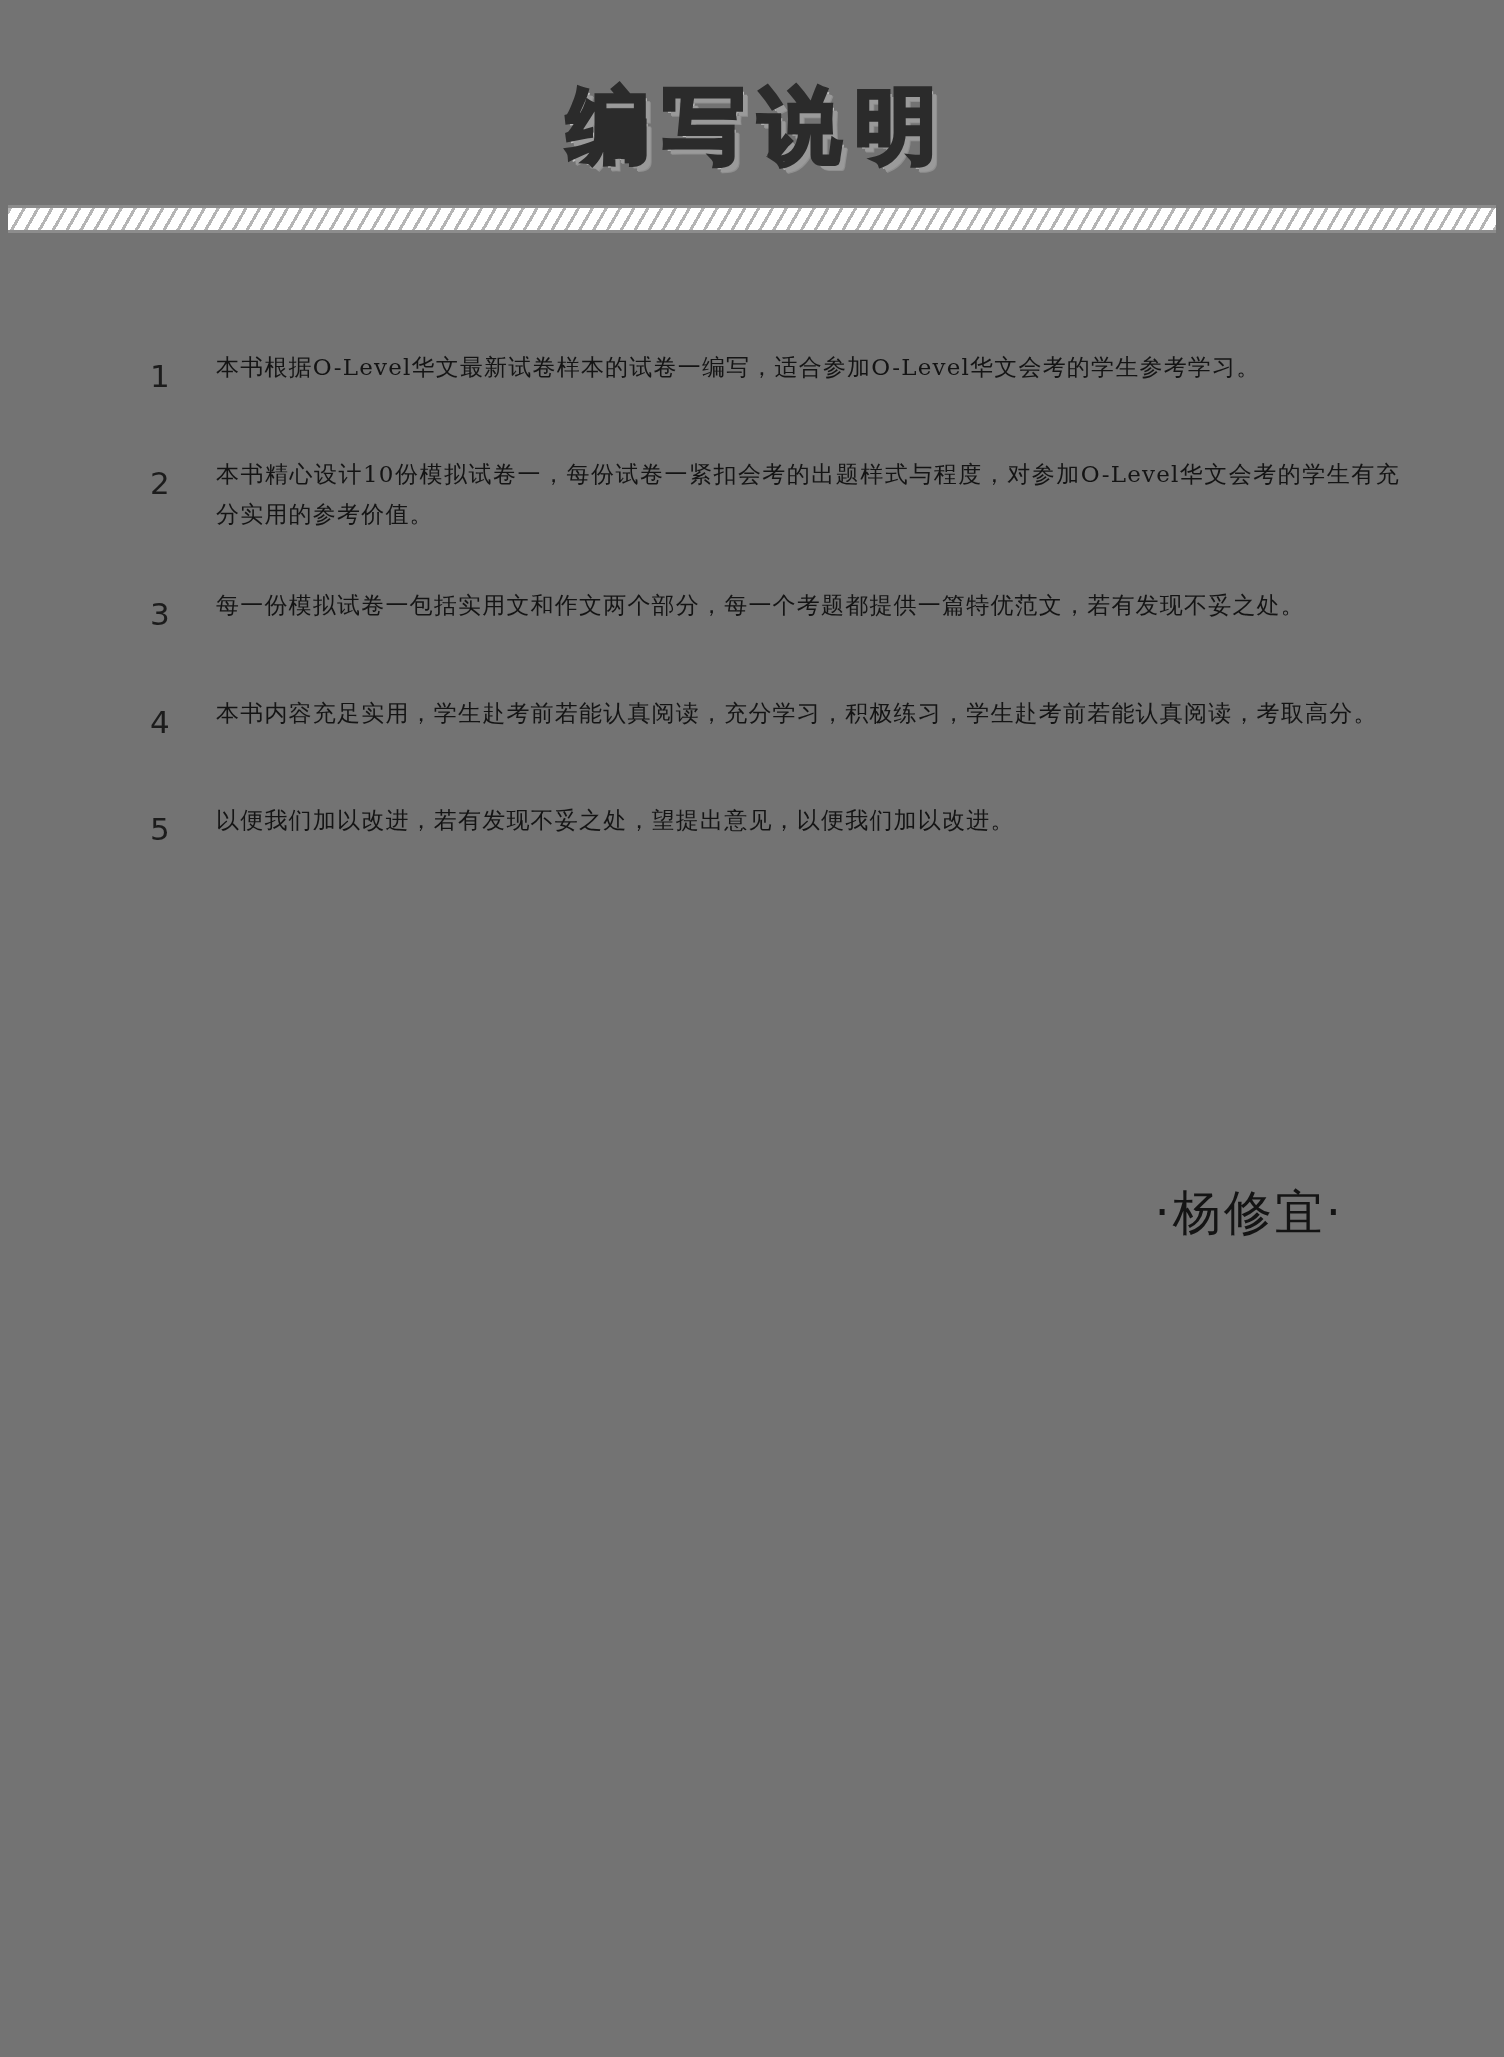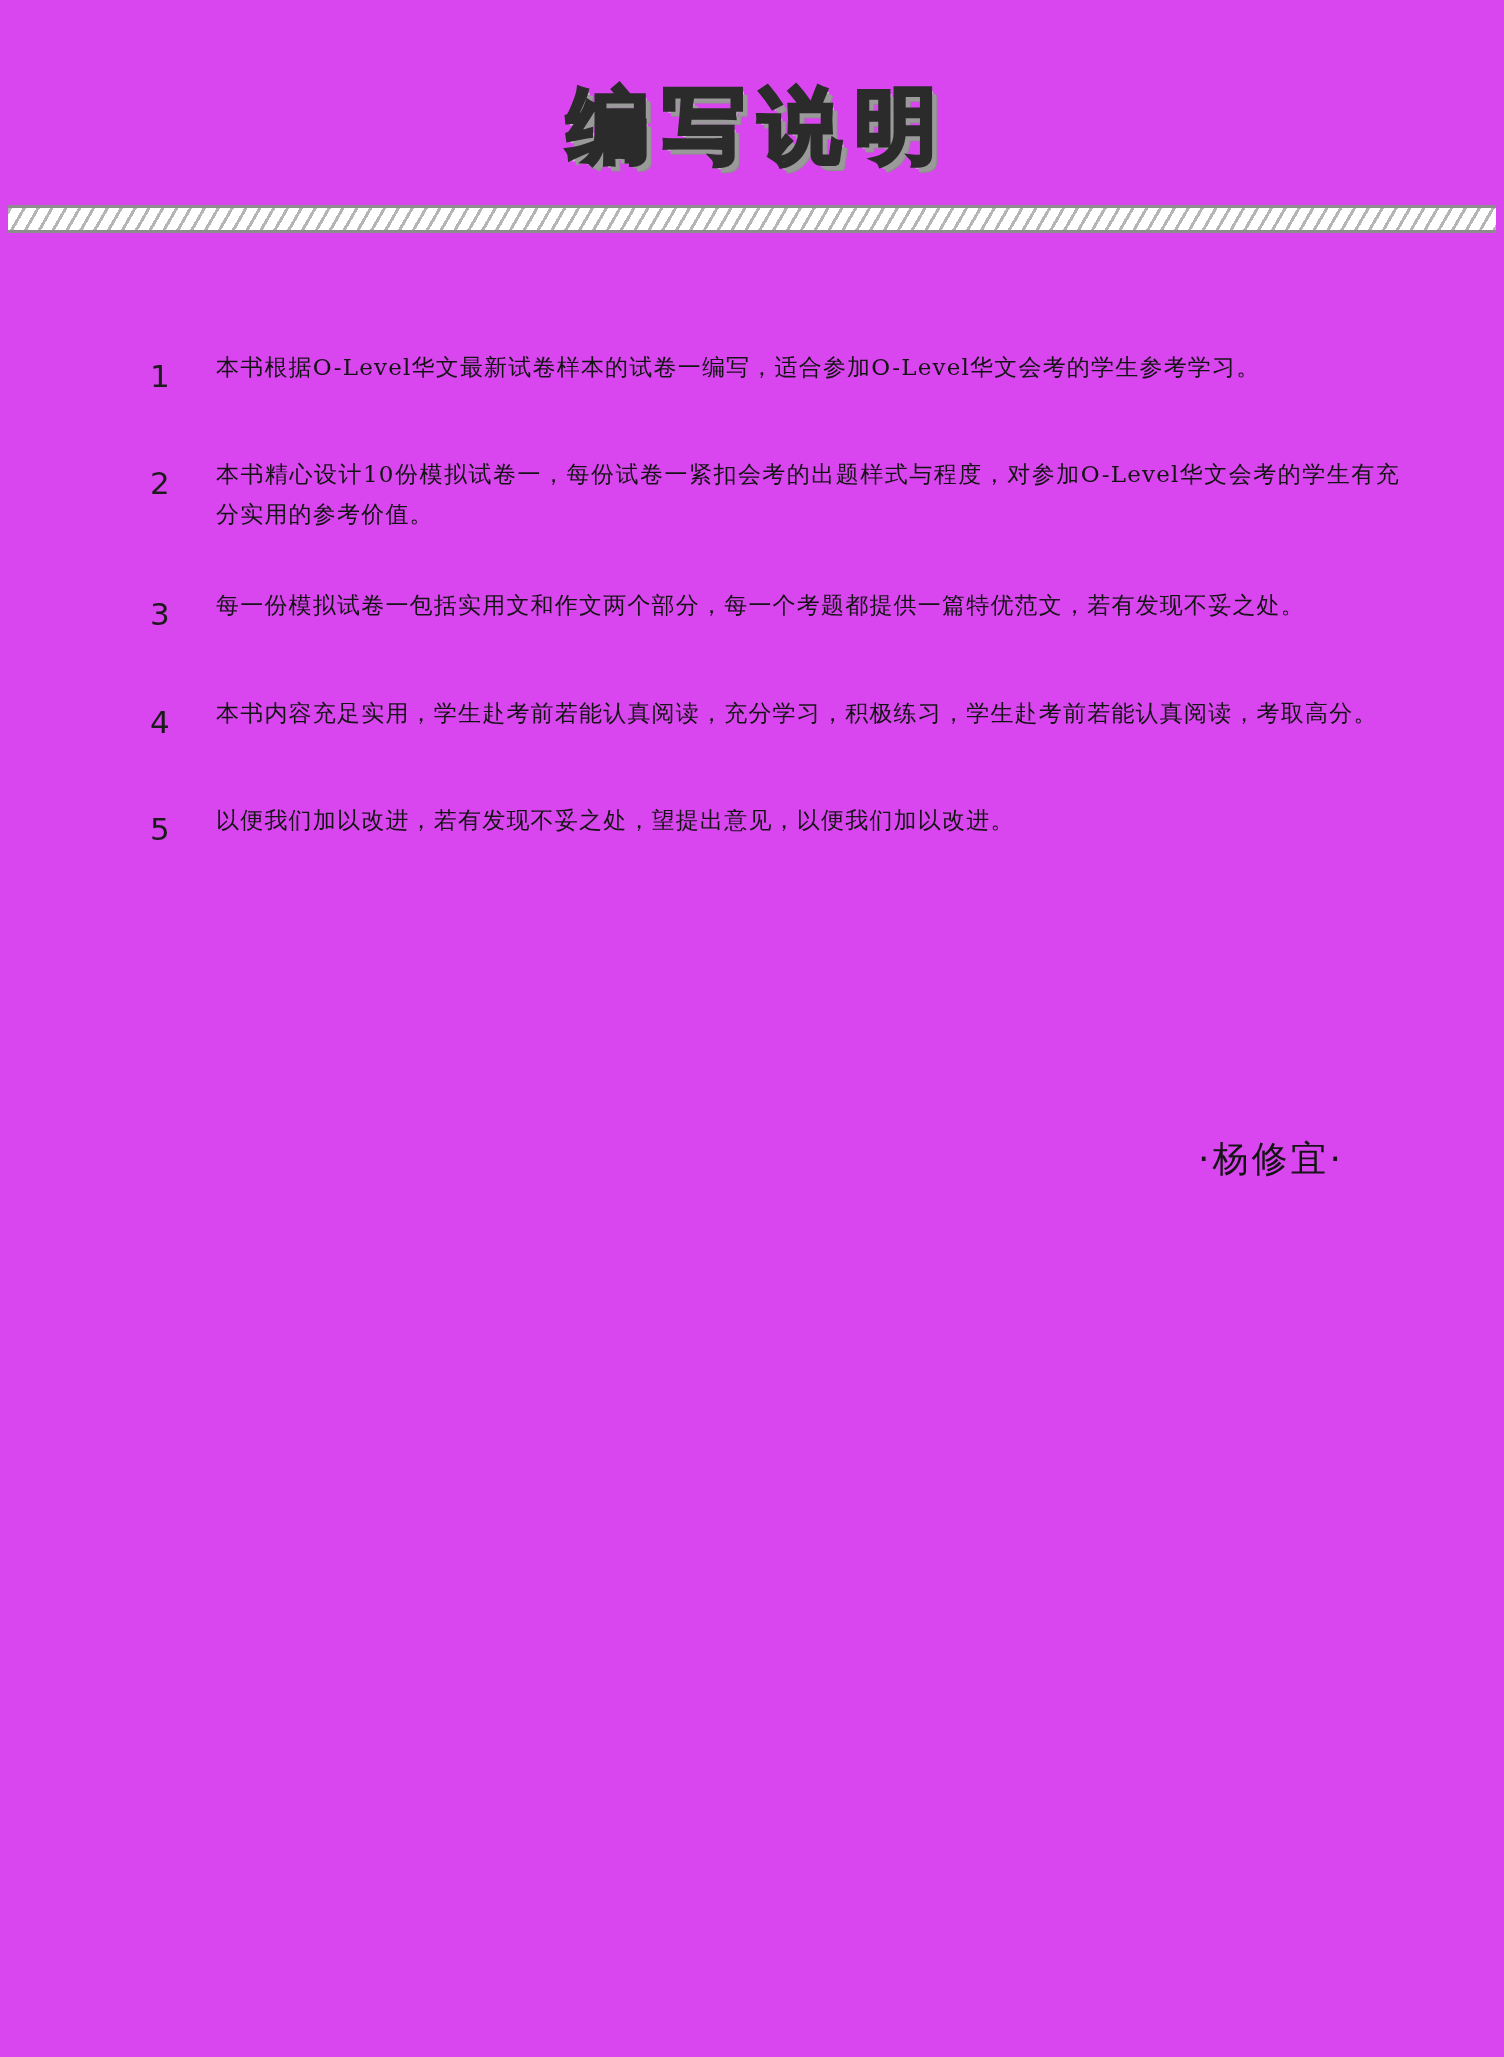--- a/index.html
+++ b/index.html
@@ -12,21 +12,21 @@
     height: 2057px;
     position: relative;
     font-family: "DejaVu Sans", sans-serif;
     color: #1a1a1a;
     overflow: hidden;
   }
 
   .page {
     position: absolute;
     inset: 0;
-    background: #d946ef;
+    background: #737373;
   }
 
   
   .title-wrap {
     position: absolute;
     top: 78px;
     left: 0;
     right: 0;
     text-align: center;
   }
@@ -91,24 +91,24 @@
     font-size: 23px;
     line-height: 1.72;
     letter-spacing: 1.2px;
     text-align: justify;
     color: #141414;
   }
 
   
   .signature {
     position: absolute;
-    top: 1135px;
+    top: 1181px;
     right: 160px;
     font-family: "DejaVu Sans", sans-serif;
-    font-size: 36px;
+    font-size: 48px;
     letter-spacing: 3px;
     color: #141414;
   }
 </style>
 </head>
 <body>
 
 <div class="page">
 
   <div class="title-wrap">

